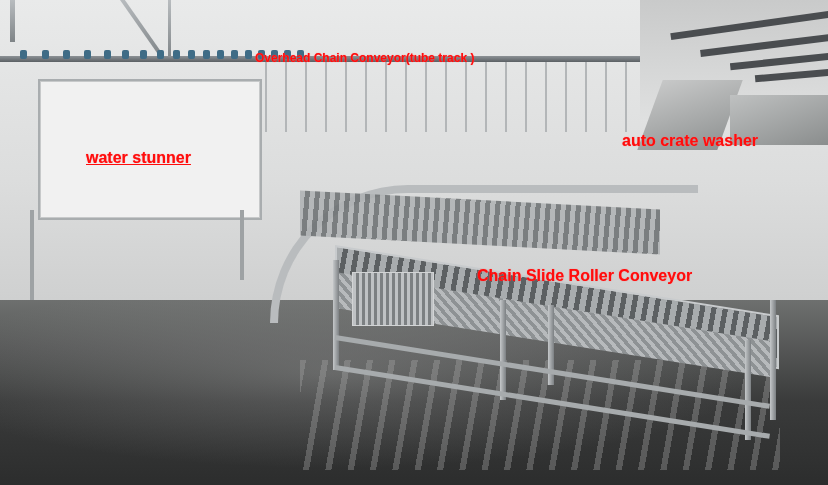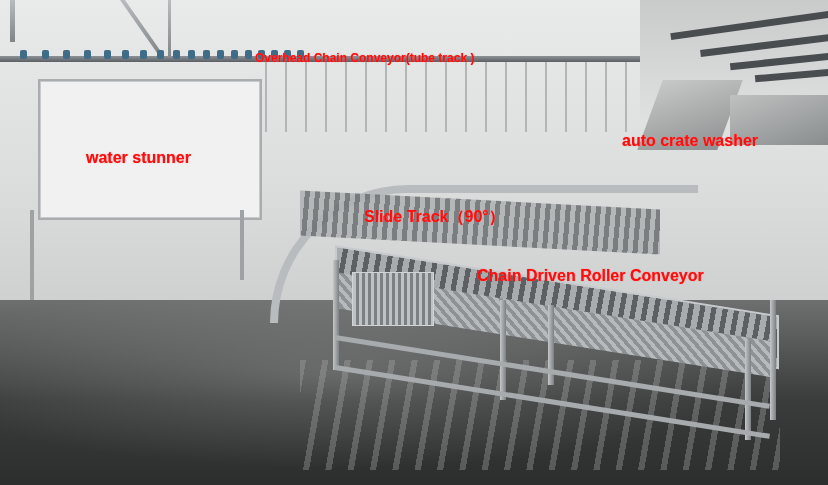--- a/index.html
+++ b/index.html
@@ -106,17 +106,16 @@
   <div class="leg" style="left:333px;top:260px;height:110px;"></div>
   <div class="leg" style="left:500px;top:300px;height:100px;"></div>
   <div class="leg" style="left:548px;top:305px;height:80px;"></div>
   <div class="leg" style="left:745px;top:340px;height:100px;"></div>
   <div class="leg" style="left:770px;top:300px;height:120px;"></div>
   <div class="bar" style="left:335px;top:335px;width:440px;transform:rotate(9deg);"></div>
   <div class="bar" style="left:335px;top:365px;width:440px;transform:rotate(9deg);"></div>
 
 
   <div class="label" style="left:255px;top:51px;font-size:12px;">Overhead Chain Conveyor(tube track )</div>
-  <div class="label" style="left:86px;top:149px;font-size:16px;">water stunner</div>
+  <div class="label" style="left:86px;top:149px;font-size:16px;text-decoration:underline;">water stunner</div>
   <div class="label" style="left:622px;top:132px;font-size:16px;">auto  crate  washer</div>
-  <div class="label" style="left:364px;top:207px;font-size:16px;">Slide Track（90°）</div>
-  <div class="label" style="left:477px;top:267px;font-size:16px;">Chain Driven Roller  Conveyor</div>
+  <div class="label" style="left:477px;top:267px;font-size:16px;">Chain Slide Roller  Conveyor</div>
 </div>
 
 </body></html>

